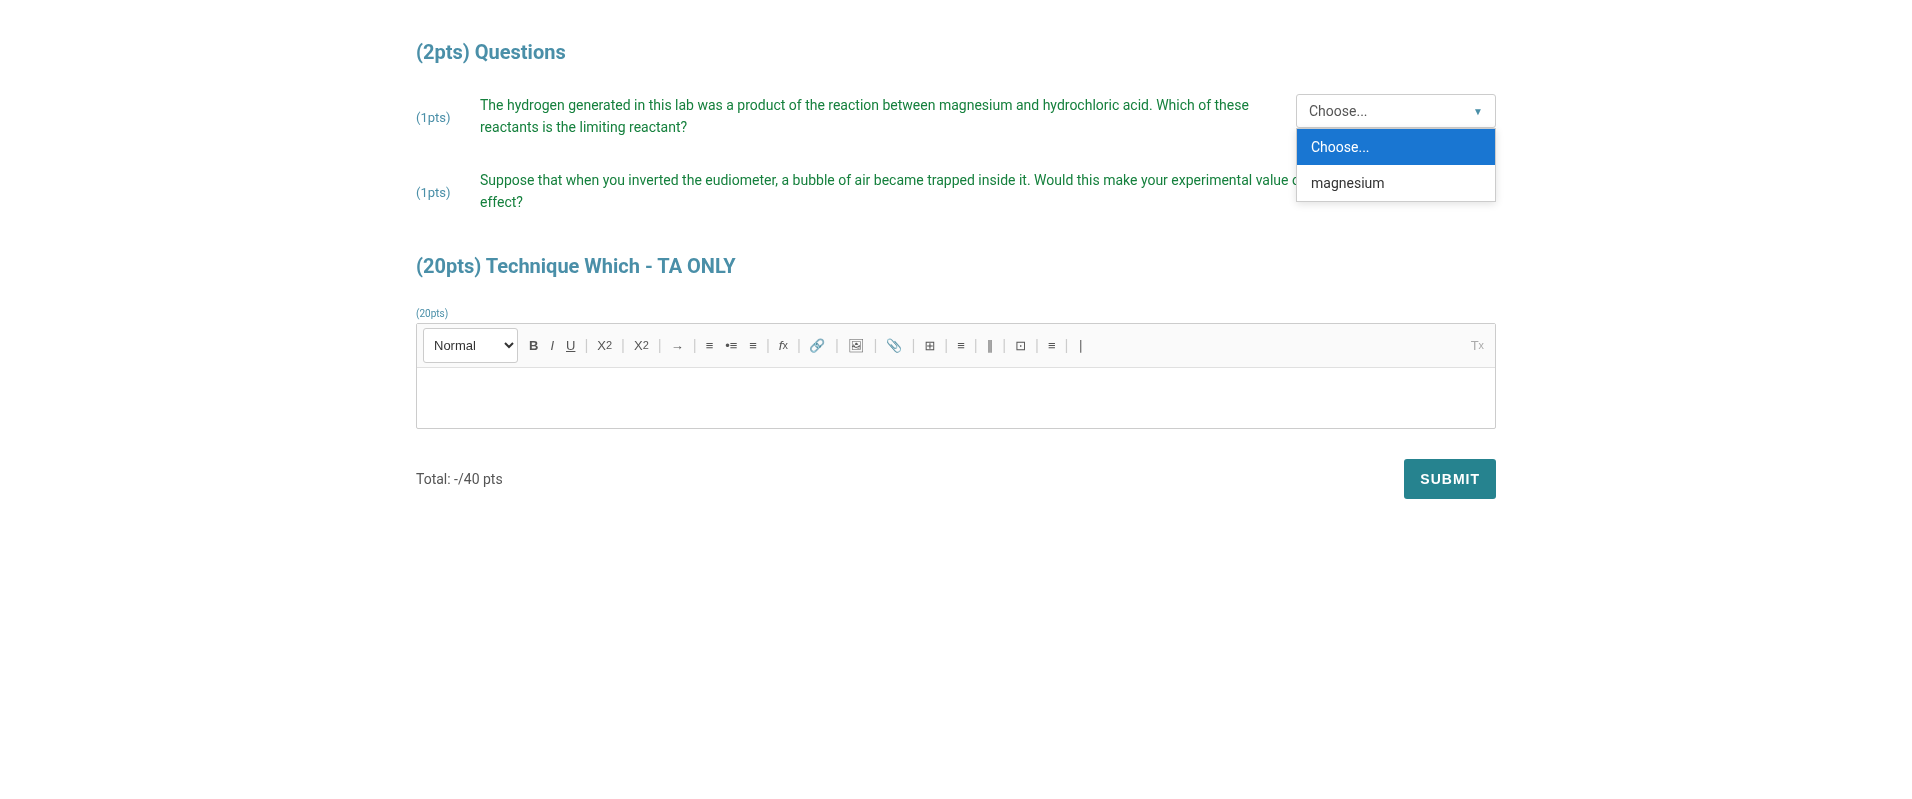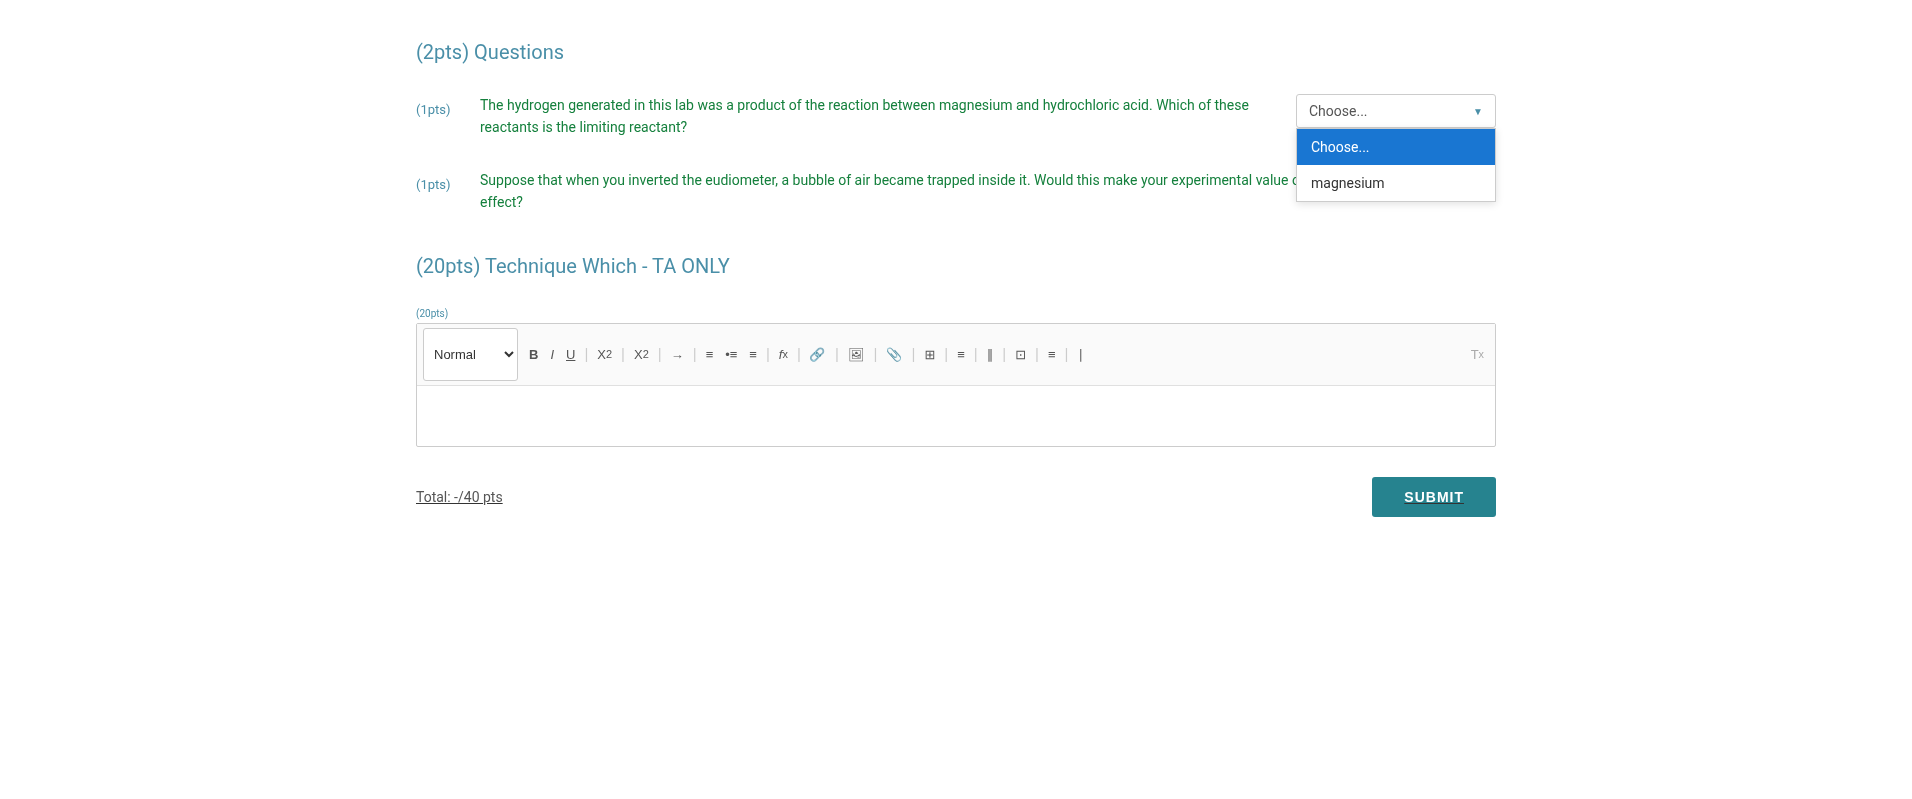--- a/index.html
+++ b/index.html
@@ -10,35 +10,35 @@
       font-size: 14px;
     }
     .page-container {
       max-width: 1200px;
       margin: 0 auto;
       padding: 40px 60px 60px 60px;
     }
     .section-title {
       color: #4a8fa8;
       font-size: 20px;
-      font-weight: 400;
+      font-weight: 700;
       margin-bottom: 30px;
     }
     .question-block {
       display: flex;
       align-items: flex-start;
       margin-bottom: 30px;
       position: relative;
     }
     .pts-label {
       color: #4a8fa8;
       font-size: 13px;
       min-width: 50px;
       margin-right: 14px;
-      margin-top: 8px;
+      margin-top: 16px;
     }
     .question-text {
       flex: 1;
       color: #15803d;
       font-size: 14px;
       line-height: 1.6;
     }
     .question-text em {
       font-style: italic;
     }
@@ -107,21 +107,21 @@
       align-items: center;
       border-bottom: 1px solid #e0e0e0;
       padding: 4px 6px;
       flex-wrap: wrap;
       gap: 2px;
       background: #fafafa;
     }
     .toolbar-select {
       border: 1px solid #ccc;
       border-radius: 3px;
-      padding: 17px 6px;
+      padding: 8px 6px;
       font-size: 13px;
       color: #333;
       background: #fff;
       cursor: pointer;
       margin-right: 4px;
     }
     .toolbar-btn {
       border: none;
       background: none;
       cursor: pointer;
@@ -144,32 +144,31 @@
       padding: 10px 12px;
       outline: none;
       font-size: 14px;
       color: #333;
     }
     .footer-row {
       display: flex;
       align-items: center;
       justify-content: space-between;
       margin-top: 30px;
-      text-decoration: underline;
     }
     .total-text {
       color: #555;
       font-size: 14px;
     }
     .submit-btn {
       background: #26838f;
       color: #fff;
       border: none;
       border-radius: 3px;
-      padding: 12px 32px;
+      padding: 12px 16px;
       font-size: 14px;
       font-weight: 600;
       letter-spacing: 1px;
       cursor: pointer;
       text-transform: uppercase;
     }
     .sub-text { font-size: 11px; vertical-align: sub; }
     .sup-text { font-size: 11px; vertical-align: super; }
   </style>
 </head>

